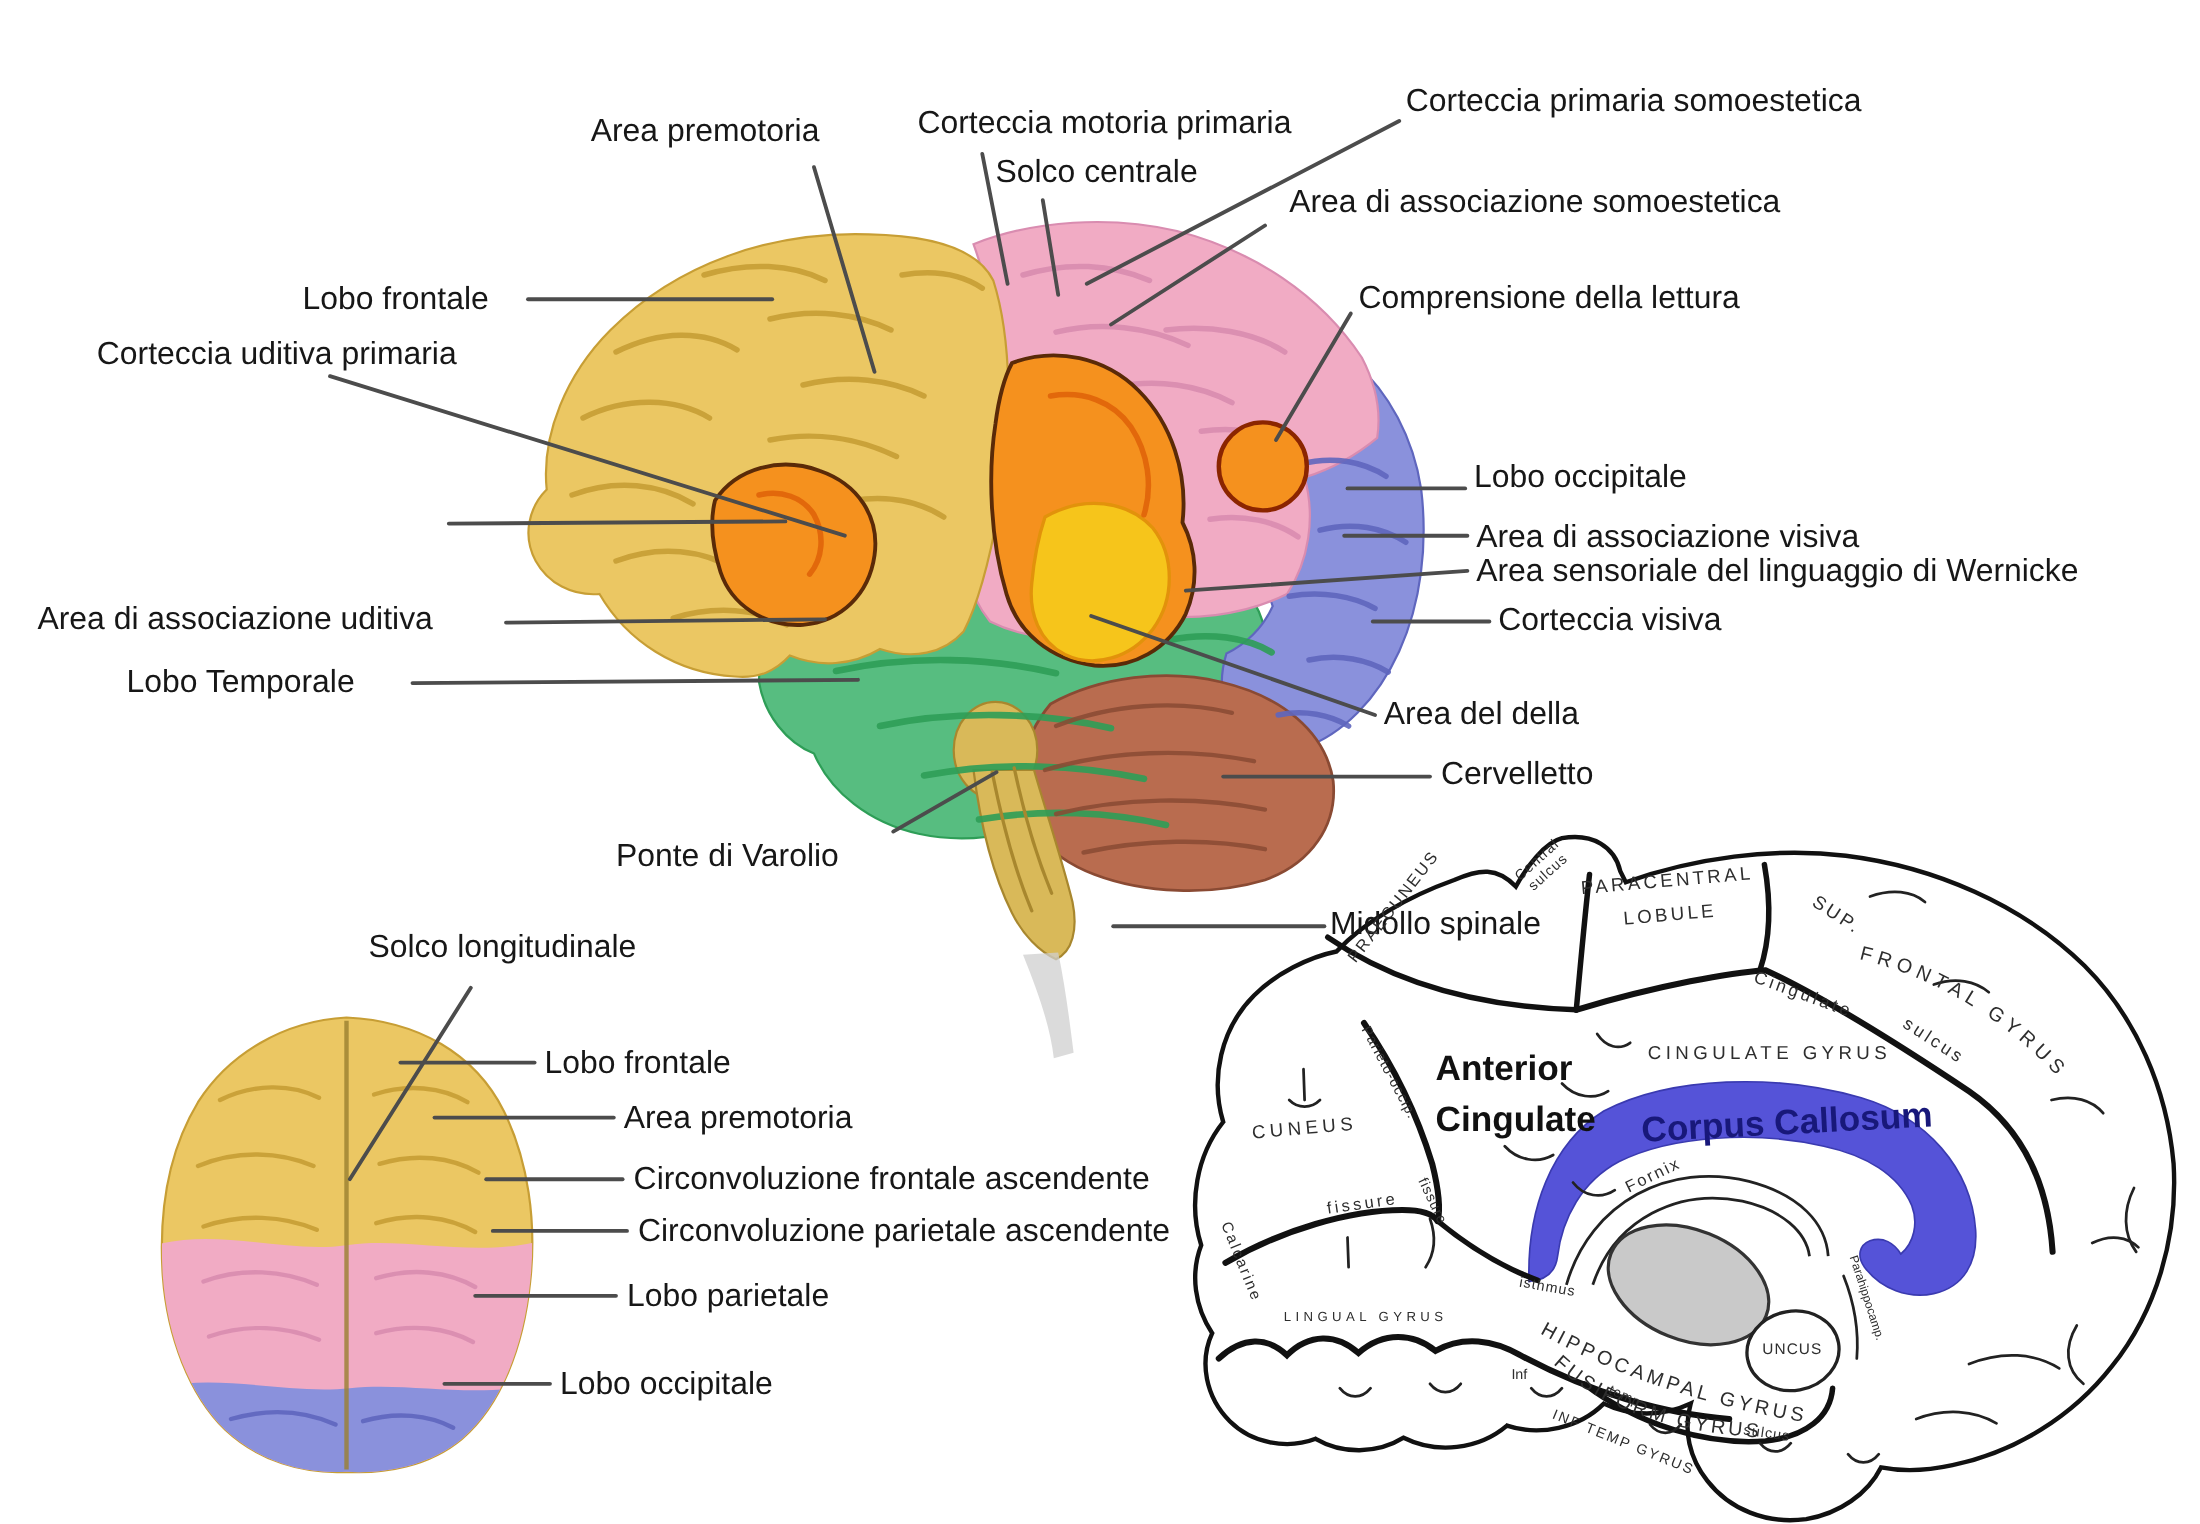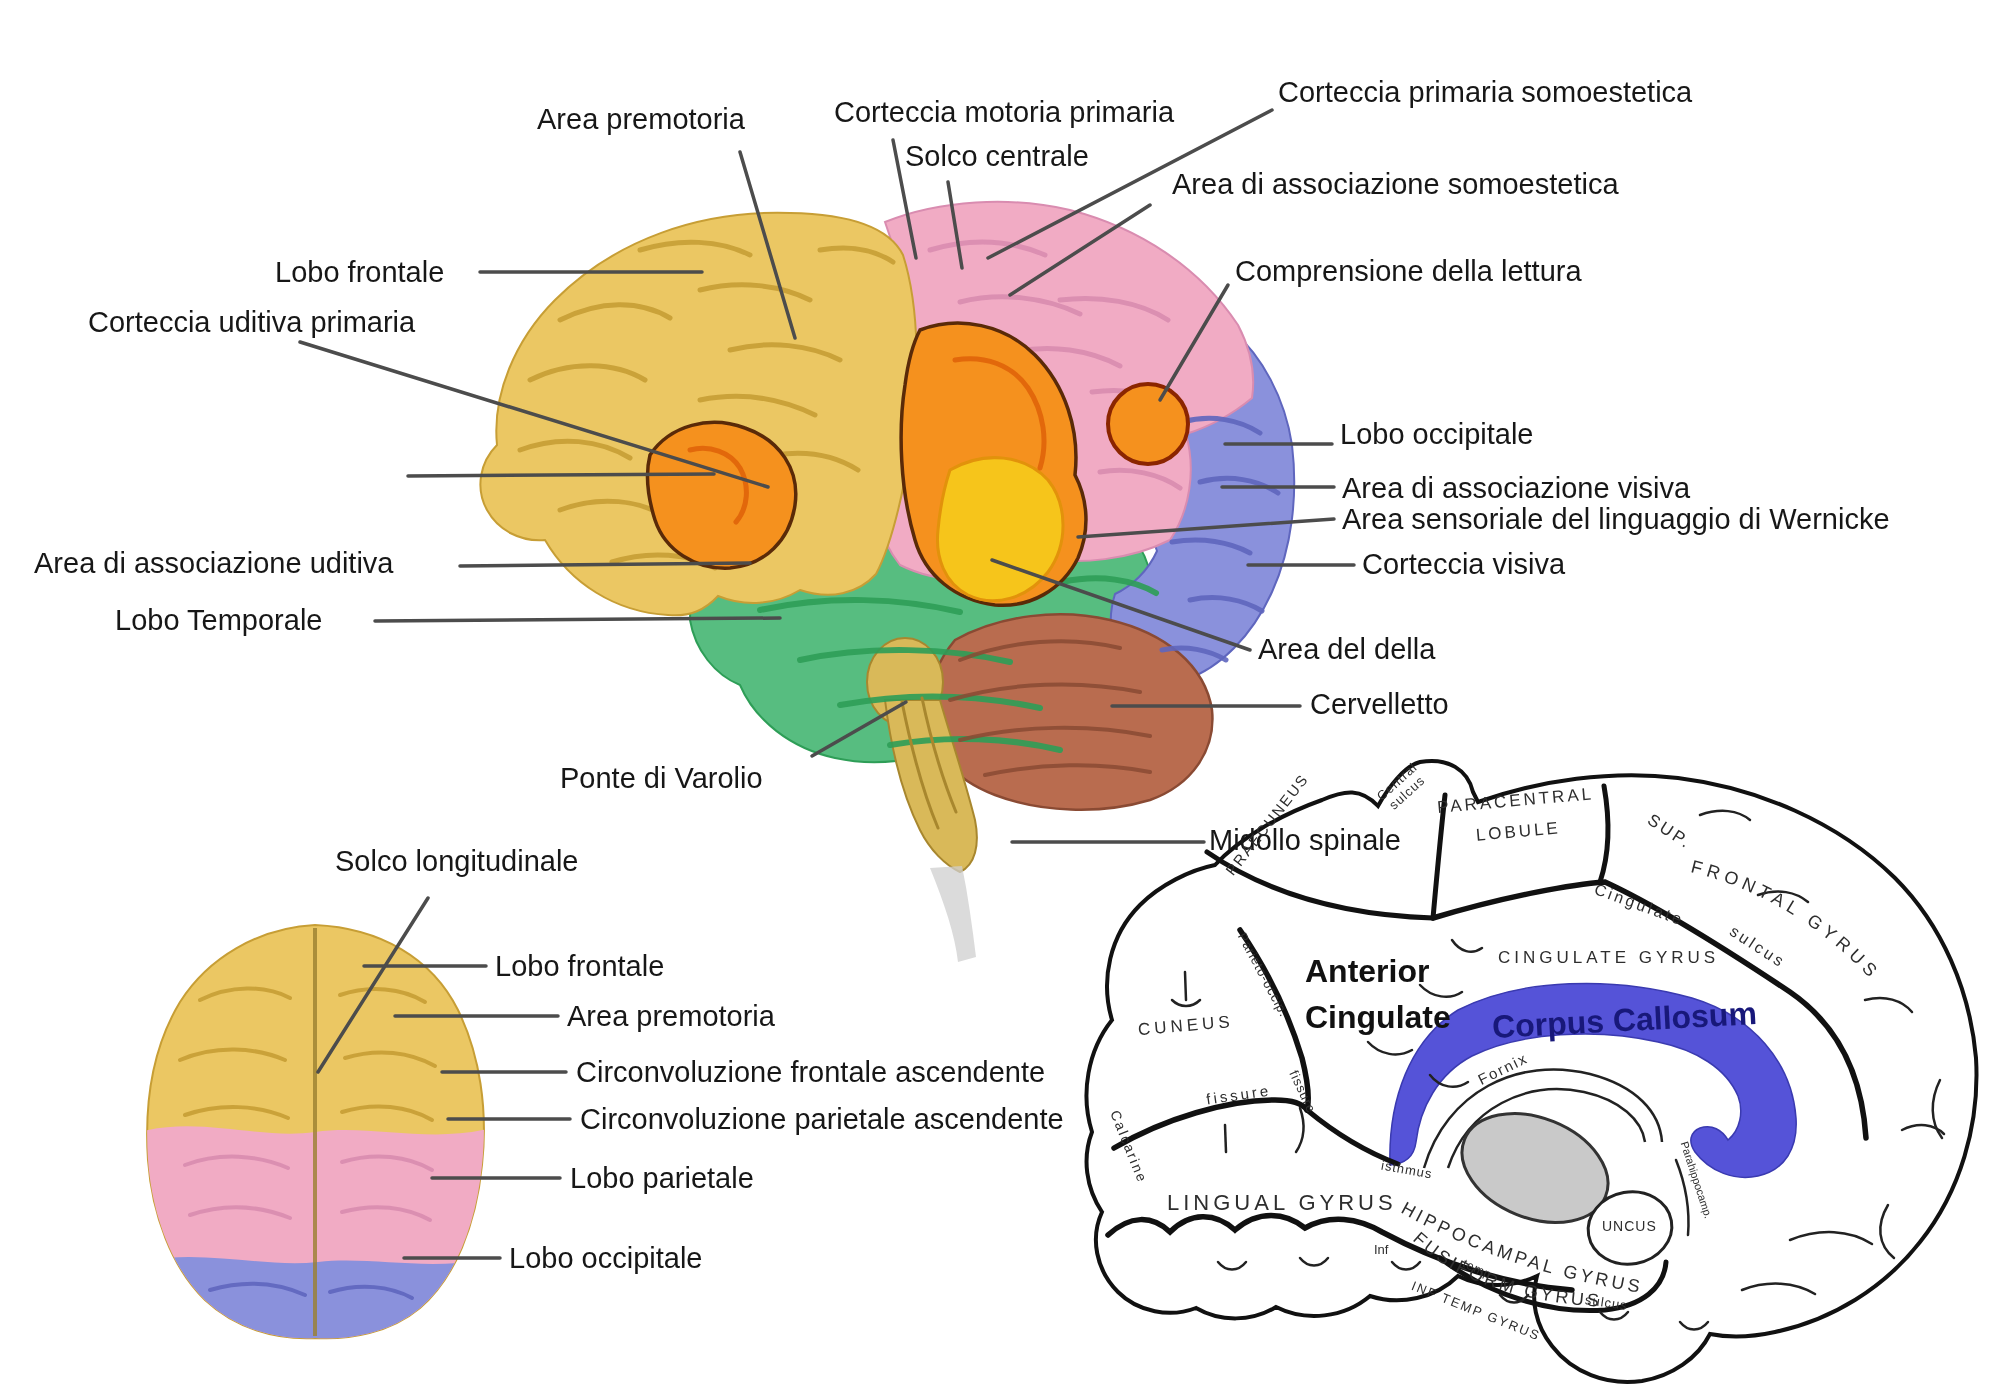--- a/index.html
+++ b/index.html
@@ -309,21 +309,21 @@
 <div class="m mcaps" style="left:1498px;top:948px;">CINGULATE GYRUS</div>
 <div class="m" style="left:1222px;top:868px;font-size:15px;letter-spacing:2px;transform:rotate(-52deg);transform-origin:left top;">PRAECUNEUS</div>
 <div class="m" style="left:1248px;top:930px;font-size:13px;letter-spacing:1px;transform:rotate(62deg);transform-origin:left top;">Parieto-occip.</div>
 <div class="m wrap mbold" style="left:1305px;top:948px;width:160px;line-height:1.45;">Anterior Cingulate</div>
 <div class="m navy" style="left:1492px;top:1002px;transform:rotate(-3deg);">Corpus Callosum</div>
 <div class="m" style="left:1476px;top:1060px;font-size:15px;letter-spacing:2px;transform:rotate(-26deg);">Fornix</div>
 <div class="m mcaps" style="left:1138px;top:1016px;transform:rotate(-5deg);">CUNEUS</div>
 <div class="m" style="left:1122px;top:1108px;font-size:14px;letter-spacing:2px;transform:rotate(68deg);transform-origin:left top;">Calcarine</div>
 <div class="m" style="left:1206px;top:1086px;font-size:15px;letter-spacing:3px;transform:rotate(-8deg);">fissure</div>
 <div class="m" style="left:1300px;top:1068px;font-size:13px;letter-spacing:1px;transform:rotate(65deg);transform-origin:left top;">fissure</div>
-<div class="m mcaps" style="left:1167px;top:1190px;font-size:22px;">LINGUAL GYRUS</div>
+<div class="m mcaps" style="left:1167px;top:1190px;font-size:12px;">LINGUAL GYRUS</div>
 <div class="m" style="left:1381px;top:1162px;font-size:13px;letter-spacing:1px;transform:rotate(10deg);">isthmus</div>
 <div class="m" style="left:1602px;top:1218px;font-size:14px;letter-spacing:1px;">UNCUS</div>
 <div class="m" style="left:1690px;top:1140px;font-size:11px;transform:rotate(72deg);transform-origin:left top;">Parahippocamp.</div>
 <div class="m" style="left:1374px;top:1242px;font-size:13px;">Inf</div>
 <div class="m" style="left:1462px;top:1262px;font-size:12px;letter-spacing:1px;transform:rotate(25deg);">temp</div>
 <div class="m" style="left:1415px;top:1278px;font-size:13px;letter-spacing:2px;transform:rotate(22deg);transform-origin:left top;">INF TEMP GYRUS</div>
 <div class="m" style="left:1585px;top:1295px;font-size:13px;letter-spacing:1px;transform:rotate(8deg);">sulcus</div>
 
 </div>
 

